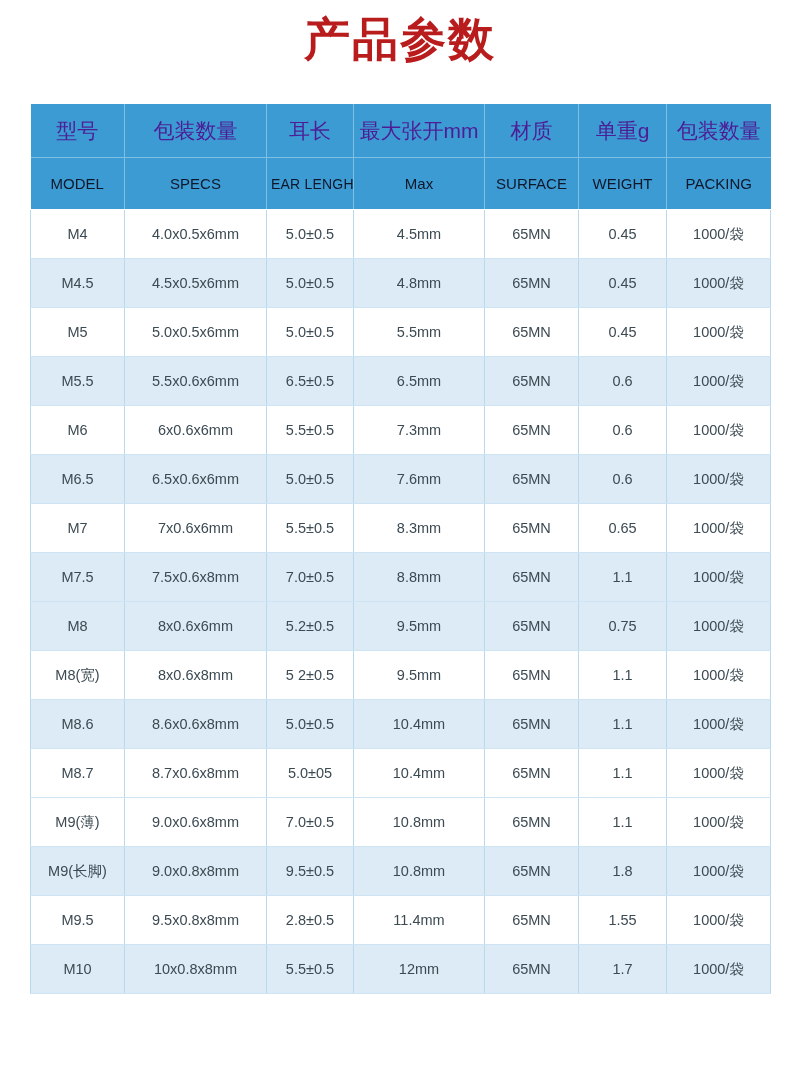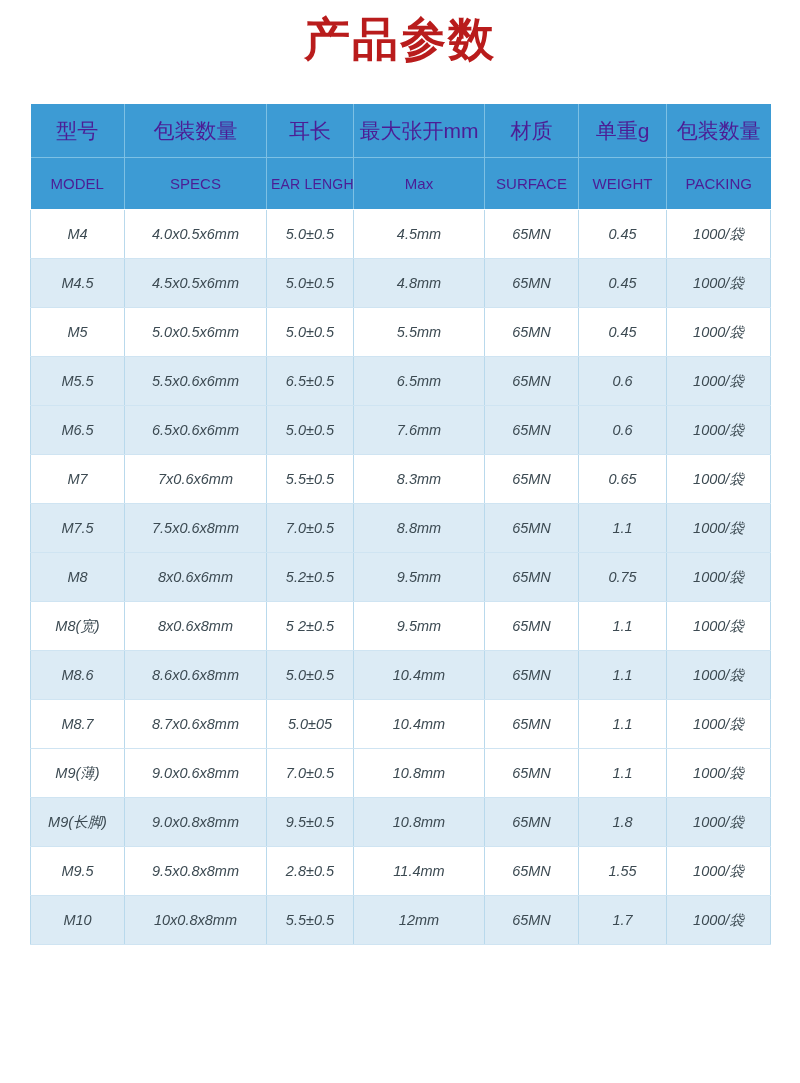--- a/index.html
+++ b/index.html
@@ -64,34 +64,33 @@
     font-size: 21px;
     font-weight: normal;
     height: 53px;
     border-right: 1px solid #7dc0e4;
     border-bottom: 1px solid #7dc0e4;
   }
   tr.head-cn th:last-child { border-right: none; }
 
   tr.head-en th {
     background: #3D9BD4;
-    color: #4c1d95;
+    color: #0f172a;
     font-size: 15px;
     font-weight: normal;
     height: 51px;
     border-right: 1px solid #7dc0e4;
     border-bottom: 1px solid #ffffff;
   }
   tr.head-en th:last-child { border-right: none; }
   tr.head-en th.small-en { font-size: 14px; letter-spacing: .2px; }
 
   
   tbody tr {
     height: 49px;
-    font-style: italic;
   }
   tbody td {
     border-right: 1px solid #b9d9ec;
     border-bottom: 1px solid #cfe4f2;
     color: #3c4a52;
     font-size: 14.5px;
   }
   tbody td:first-child { border-left: 1px solid #b9d9ec; }
   tbody tr.odd  td { background: #ffffff; }
   tbody tr.even td { background: #DCEBF5; }
@@ -164,20 +163,29 @@
         </tr>
         <tr class="even">
           <td class="model-cell">M5.5</td>
           <td>5.5x0.6x6mm</td>
           <td>6.5±0.5</td>
           <td>6.5mm</td>
           <td>65MN</td>
           <td>0.6</td>
           <td>1000/袋</td>
         </tr>
+        <tr class="odd">
+          <td class="model-cell">M6</td>
+          <td>6x0.6x6mm</td>
+          <td>5.5±0.5</td>
+          <td>7.3mm</td>
+          <td>65MN</td>
+          <td>0.6</td>
+          <td>1000/袋</td>
+        </tr>
         <tr class="even">
           <td class="model-cell">M6.5</td>
           <td>6.5x0.6x6mm</td>
           <td>5.0±0.5</td>
           <td>7.6mm</td>
           <td>65MN</td>
           <td>0.6</td>
           <td>1000/袋</td>
         </tr>
         <tr class="odd">

